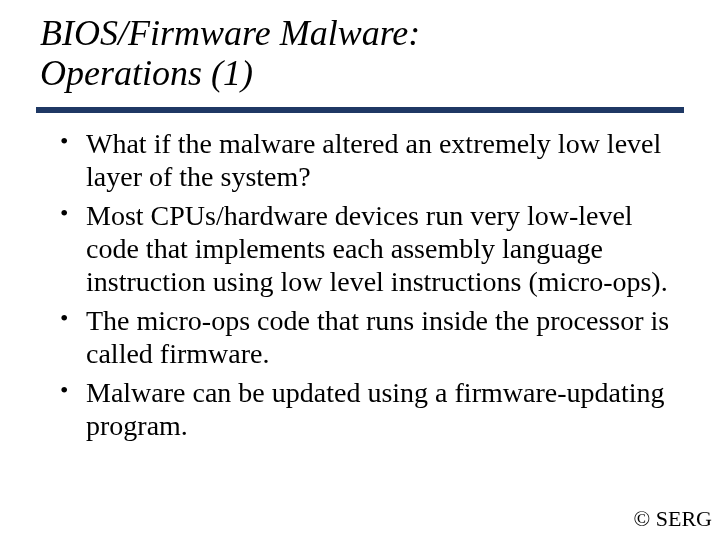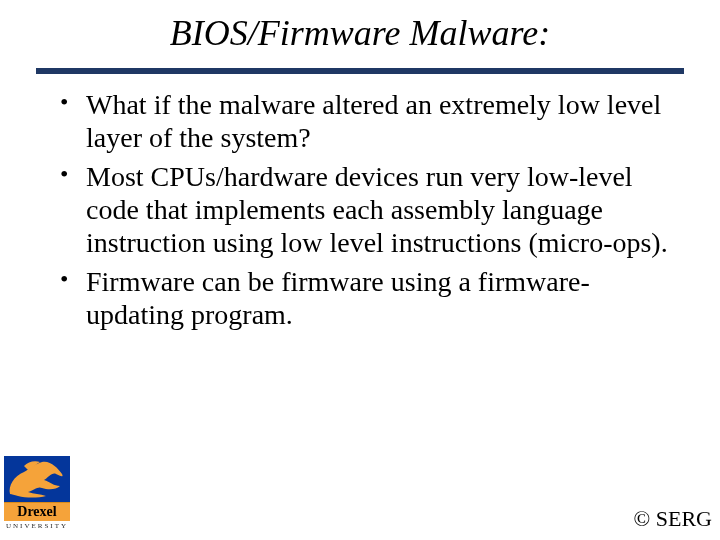--- a/index.html
+++ b/index.html
@@ -1,55 +1,47 @@
 <!DOCTYPE html>
 <html><head>
 <meta charset="utf-8">
 <style>
   * { margin: 0; padding: 0; box-sizing: border-box; }
   html, body { width: 720px; height: 540px; background: #fff; font-family: "Times New Roman", Times, serif; color: #000; overflow: hidden; }
   .slide { width: 720px; height: 540px; position: relative; }
-  .title { text-align: center; font-style: italic; font-size: 36px; line-height: 1.1; padding: 14px 40px 6px 40px; }
+  .title { text-align: left; font-style: italic; font-size: 36px; line-height: 1.1; padding: 14px 40px 6px 40px; }
   .rule { height: 6px; background: #1f3864; margin: 8px 36px 14px 36px; }
   .content { padding: 0 36px 0 60px; }
   ul.bullets { list-style: none; }
   ul.bullets li { font-size: 28px; line-height: 1.18; margin: 2px 0 6px 0; position: relative; padding-left: 26px; }
   ul.bullets li::before { content: "•"; position: absolute; left: 0; top: 0; font-size: 24px; }
   .logo { position: absolute; left: 4px; bottom: 10px; width: 66px; }
   .logo-box { width: 66px; height: 46px; background: #04369b; position: relative; overflow: hidden; }
   .logo-name { font-family: Georgia, "Times New Roman", serif; font-weight: bold; font-size: 14px; text-align: center; color: #000; background: linear-gradient(#f5a33a,#f5a33a); padding: 1px 0; border-top: 1px solid #d88a1a; }
   .logo-sub { font-size: 7px; letter-spacing: 2px; text-align: center; color: #2a2a2a; margin-top: 1px; }
   .dragon { position: absolute; inset: 0; }
   .copyright { position: absolute; right: 8px; bottom: 8px; font-size: 22px; margin-top: 30px; }
 </style>
 </head>
 <body>
 
 <div class="slide">
 
   <div class="title">
     <span>BIOS/Firmware Malware:</span><br>
+    <span>Operations (1)</span>
   </div>
 
   <div class="rule"></div>
 
   <div class="content">
     <ul class="bullets">
       <li>What if the malware altered an extremely low level layer of the system?</li>
       <li>Most CPUs/hardware devices run very low-level code that implements each assembly language instruction using low level instructions (micro-ops).</li>
-      <li>Firmware can be firmware using a firmware-updating program.</li>
+      <li>The micro-ops code that runs inside the processor is called firmware.</li>
+      <li>Malware can be updated using a firmware-updating program.</li>
     </ul>
   </div>
 
-  <div class="logo">
-    <div class="logo-box">
-      <svg class="dragon" viewBox="0 0 66 46">
-        <path d="M6 38 C 4 30 10 20 20 16 C 26 13 30 8 38 6 C 46 4 54 12 58 18 C 60 22 56 20 52 18 C 48 16 44 22 40 24 C 46 26 50 30 56 30 C 52 34 44 34 38 32 C 34 30 30 34 24 36 C 30 38 36 38 42 40 C 34 42 22 42 14 40 C 10 39 8 38 6 38 Z" fill="#f5a33a"></path>
-        <path d="M20 10 C 24 6 30 4 36 6 C 32 8 28 12 26 16 C 24 14 22 12 20 10 Z" fill="#f5a33a"></path>
-      </svg>
-    </div>
-    <div class="logo-name">Drexel</div>
-    <div class="logo-sub">UNIVERSITY</div>
-  </div>
 
   <div class="copyright">© SERG</div>
 
 </div>
 
 </body></html>

